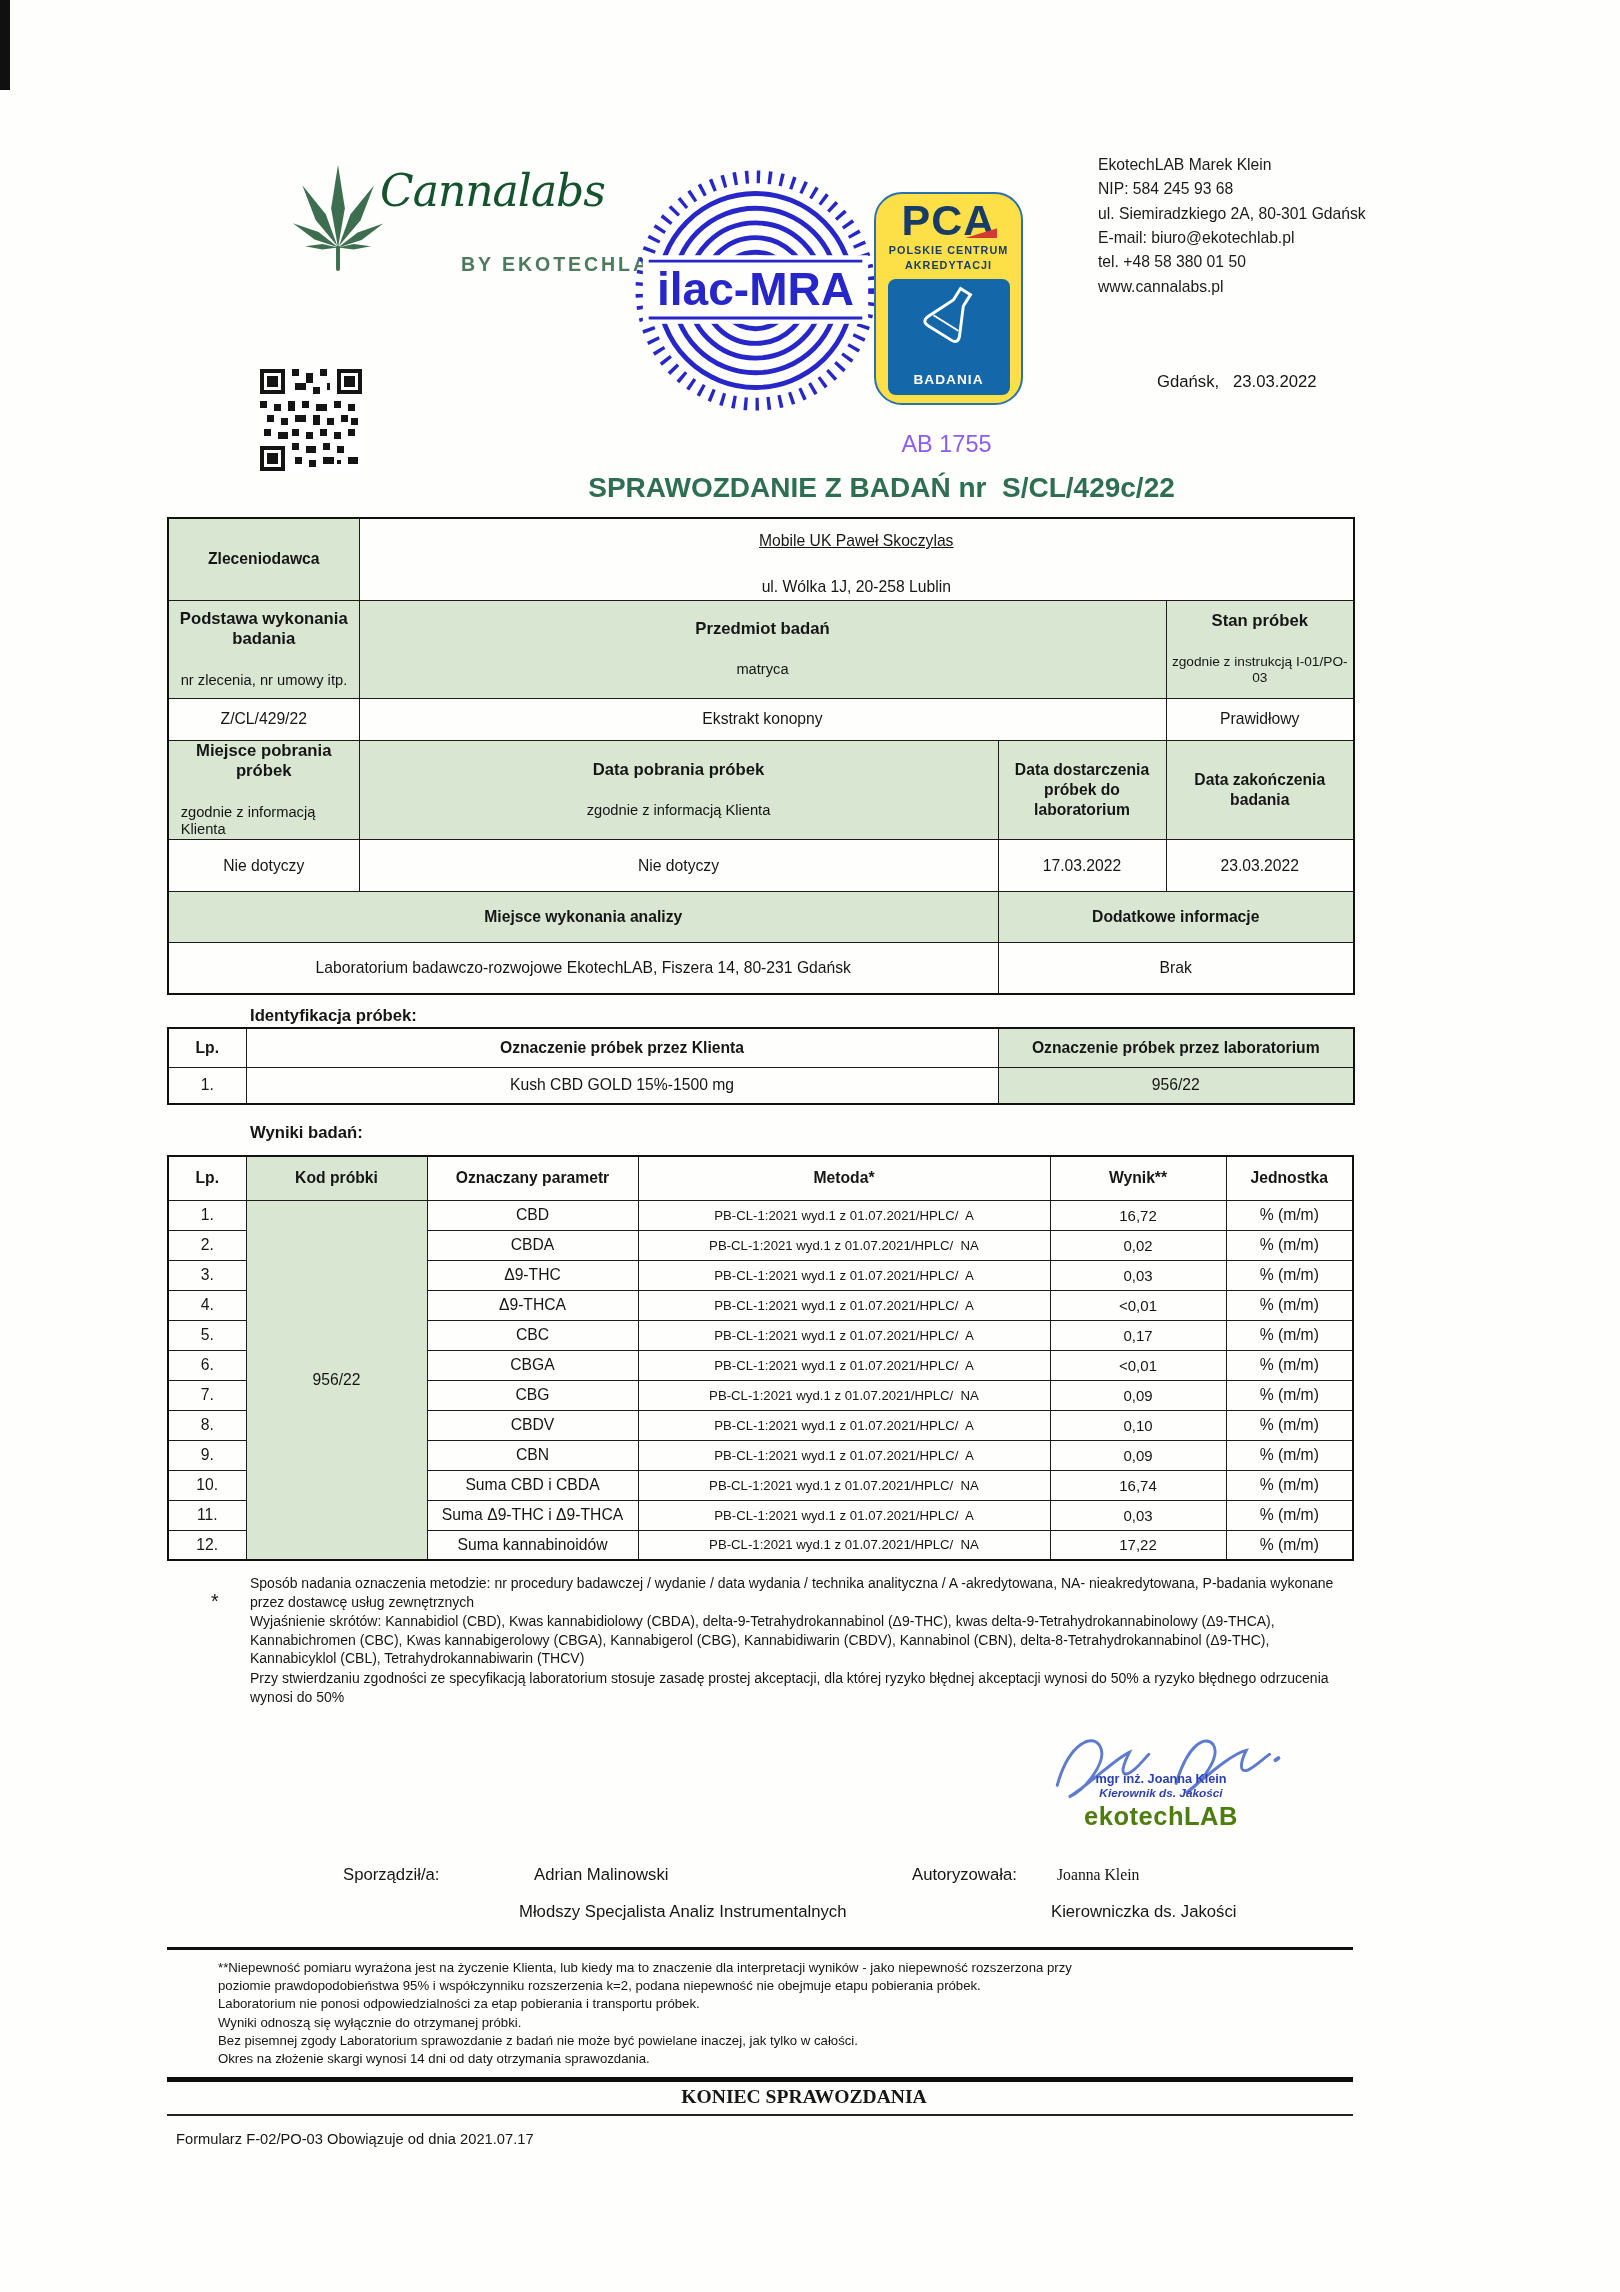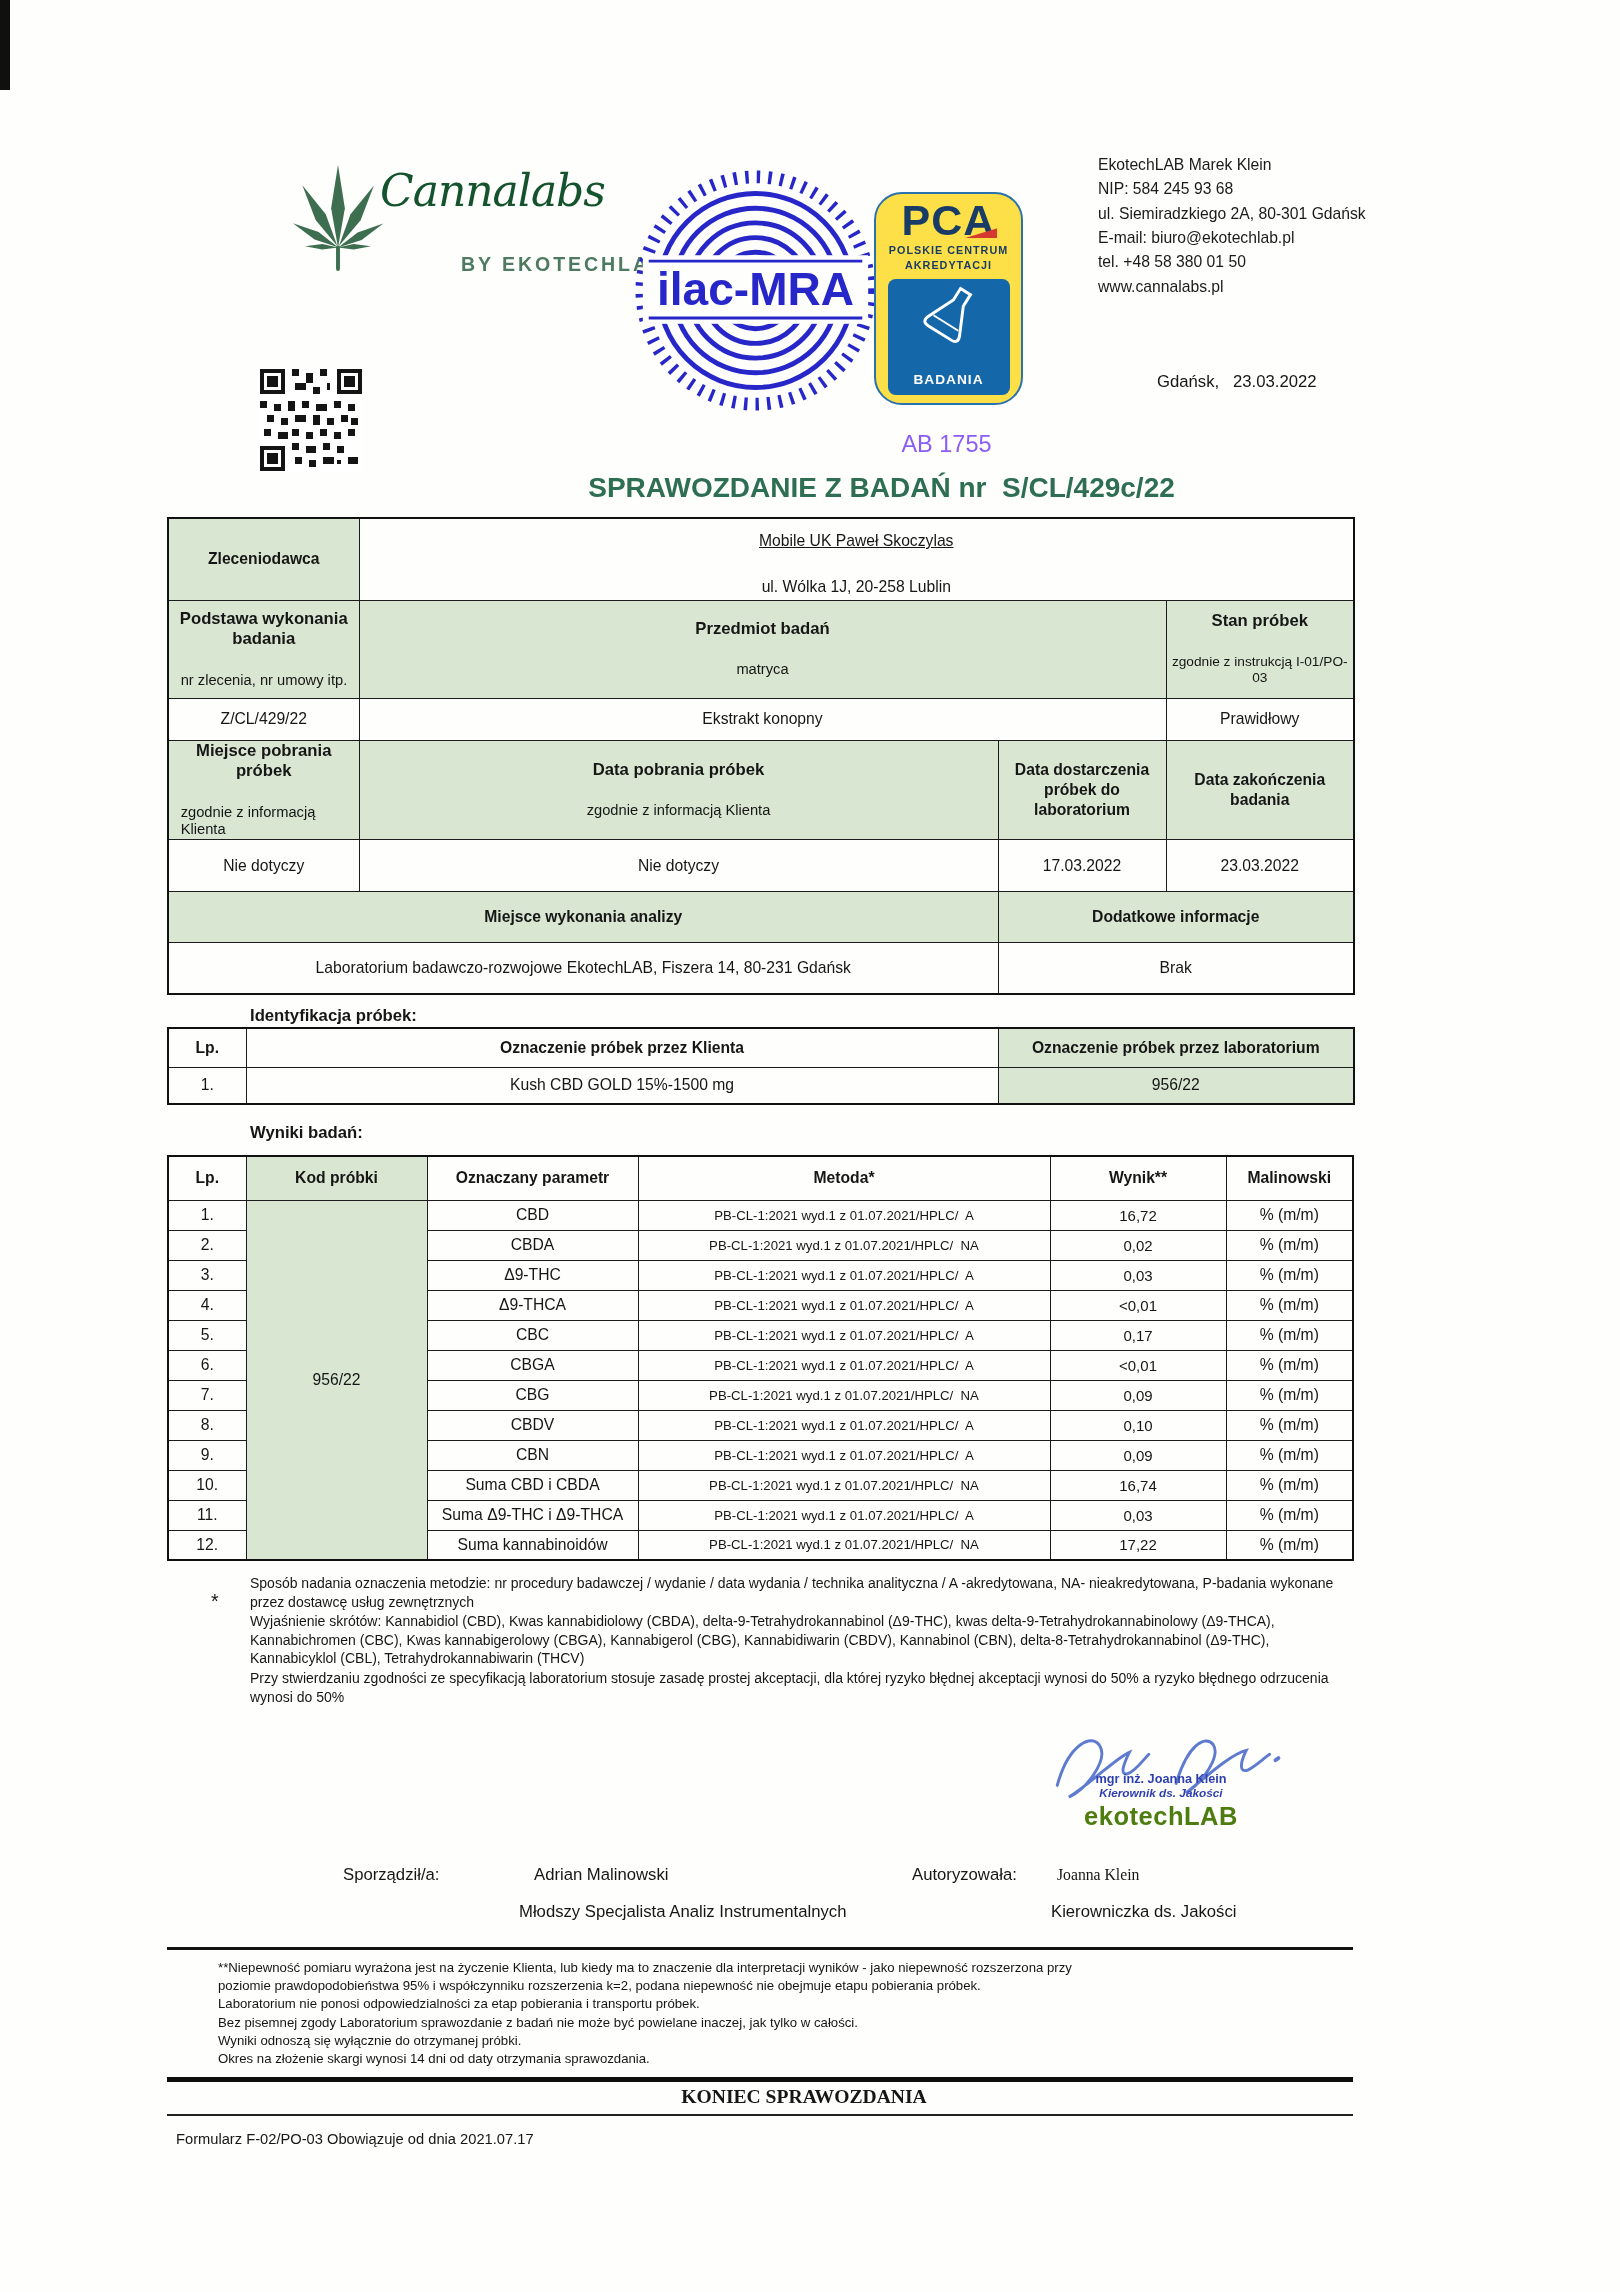--- a/index.html
+++ b/index.html
@@ -295,21 +295,21 @@
         <col style="width:176px">
         <col style="width:127px">
       </colgroup>
     <tbody>
         <tr class="rh">
       <td class="hd">Lp.</td>
       <td class="hd g">Kod próbki</td>
       <td class="hd">Oznaczany parametr</td>
       <td class="hd">Metoda*</td>
       <td class="hd">Wynik**</td>
-      <td class="hd">Malinowski</td>
+      <td class="hd">Jednostka</td>
     </tr>
     <tr>
       <td>1.</td>
       <td class="g" rowspan="12">956/22</td>
       <td>CBD</td>
       <td class="mth">PB-CL-1:2021 wyd.1 z 01.07.2021/HPLC/  A</td>
       <td class="res">16,72</td>
       <td>% (m/m)</td>
     </tr>
     <tr>
@@ -417,22 +417,22 @@
   <div class="abs sig-role1">Młodszy Specjalista Analiz Instrumentalnych</div>
   <div class="abs sig-label2">Autoryzowała:</div>
   <div class="abs sig-name2">Joanna Klein</div>
   <div class="abs sig-role2">Kierowniczka ds. Jakości</div>
 
   <div class="abs rule1"></div>
   <div class="abs disclaimers">
     <div>**Niepewność pomiaru wyrażona jest na życzenie Klienta,  lub kiedy ma to znaczenie dla interpretacji wyników - jako niepewność rozszerzona przy</div>
     <div>poziomie prawdopodobieństwa 95% i współczynniku rozszerzenia k=2, podana niepewność nie obejmuje etapu pobierania próbek.</div>
     <div>Laboratorium nie ponosi odpowiedzialności za etap pobierania i transportu próbek.</div>
+    <div>Wyniki odnoszą się wyłącznie do otrzymanej próbki.</div>
     <div>Bez pisemnej zgody Laboratorium sprawozdanie z badań nie może być powielane inaczej, jak tylko w całości.</div>
-    <div>Wyniki odnoszą się wyłącznie do otrzymanej próbki.</div>
     <div>Okres na złożenie skargi wynosi 14 dni od daty otrzymania sprawozdania.</div>
   </div>
   <div class="abs rule-thick"></div>
   <div class="abs end-label">KONIEC SPRAWOZDANIA</div>
   <div class="abs rule-thin"></div>
   <div class="abs formref">Formularz F-02/PO-03 Obowiązuje od dnia 2021.07.17</div>
 </div>
 
 
 </body></html>

